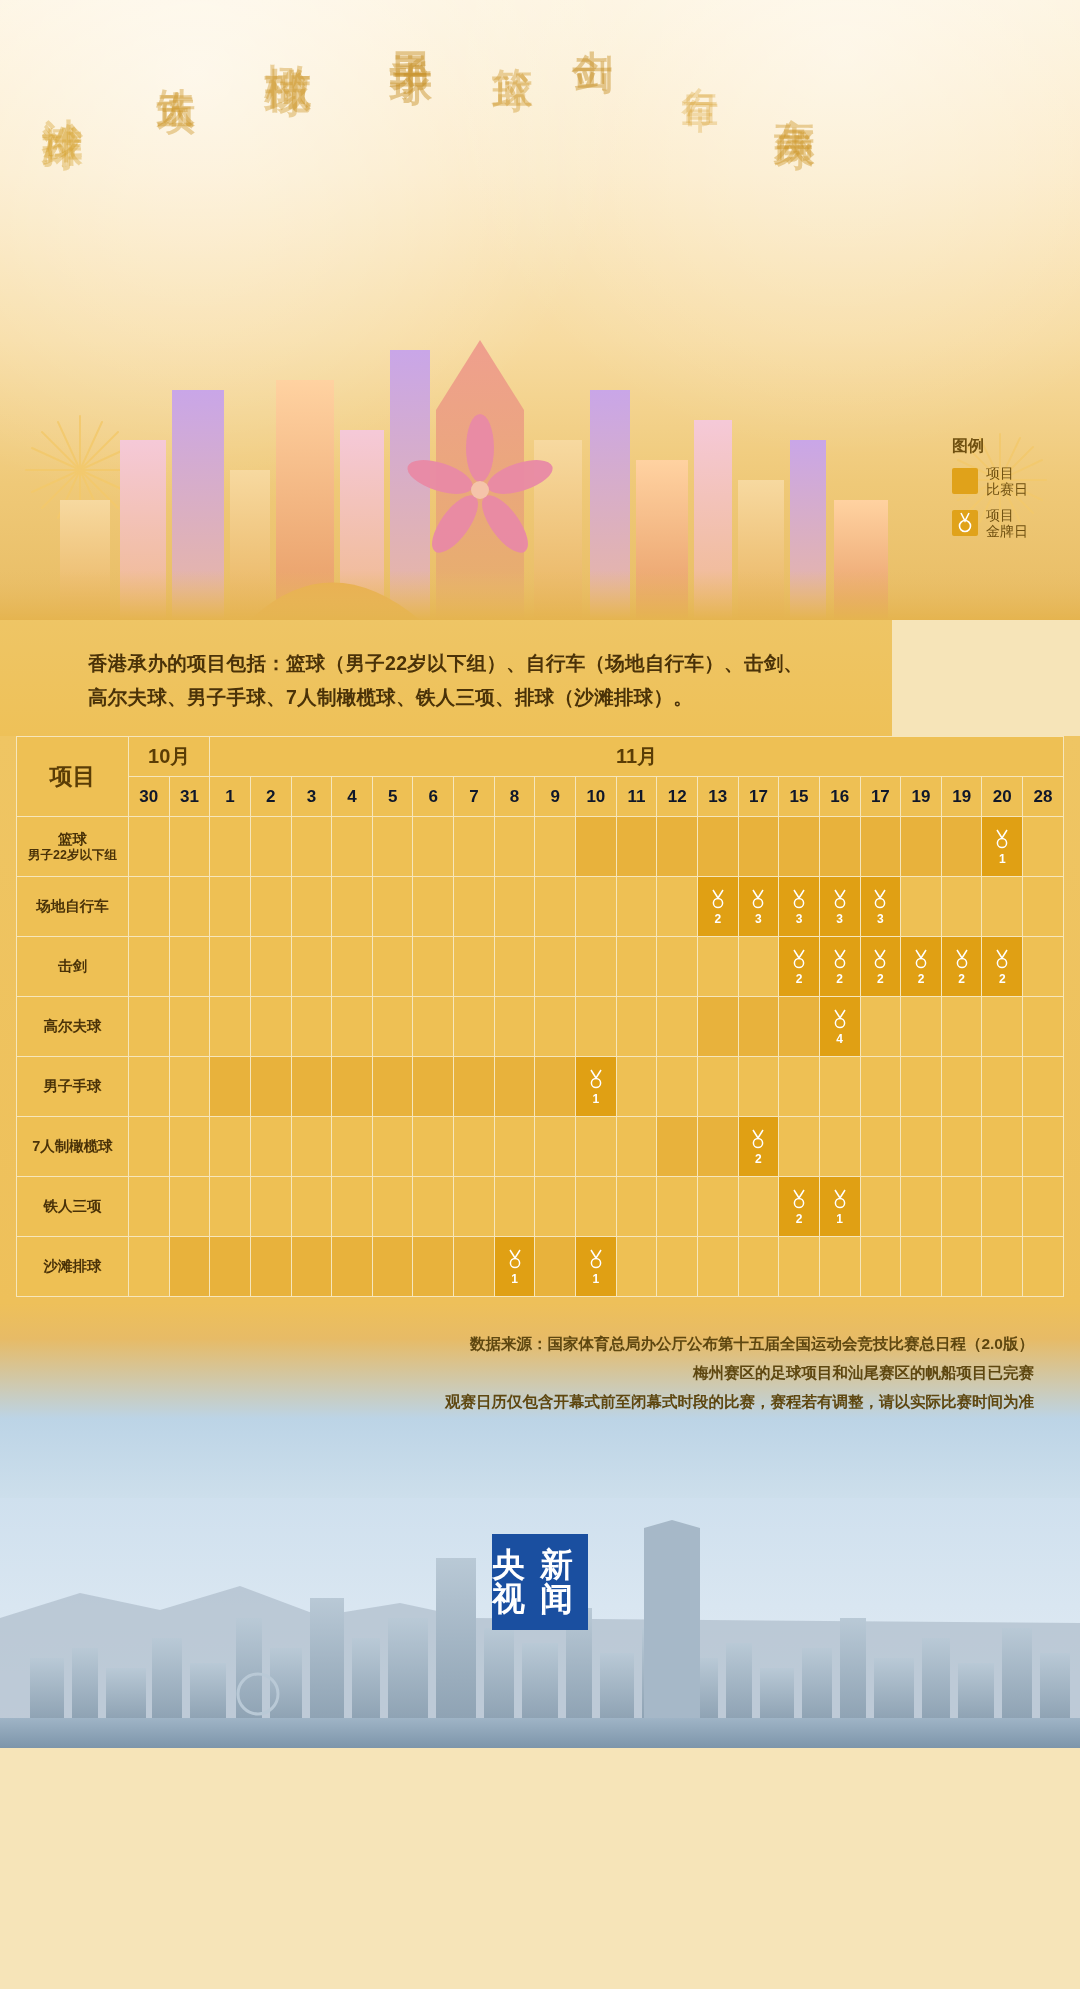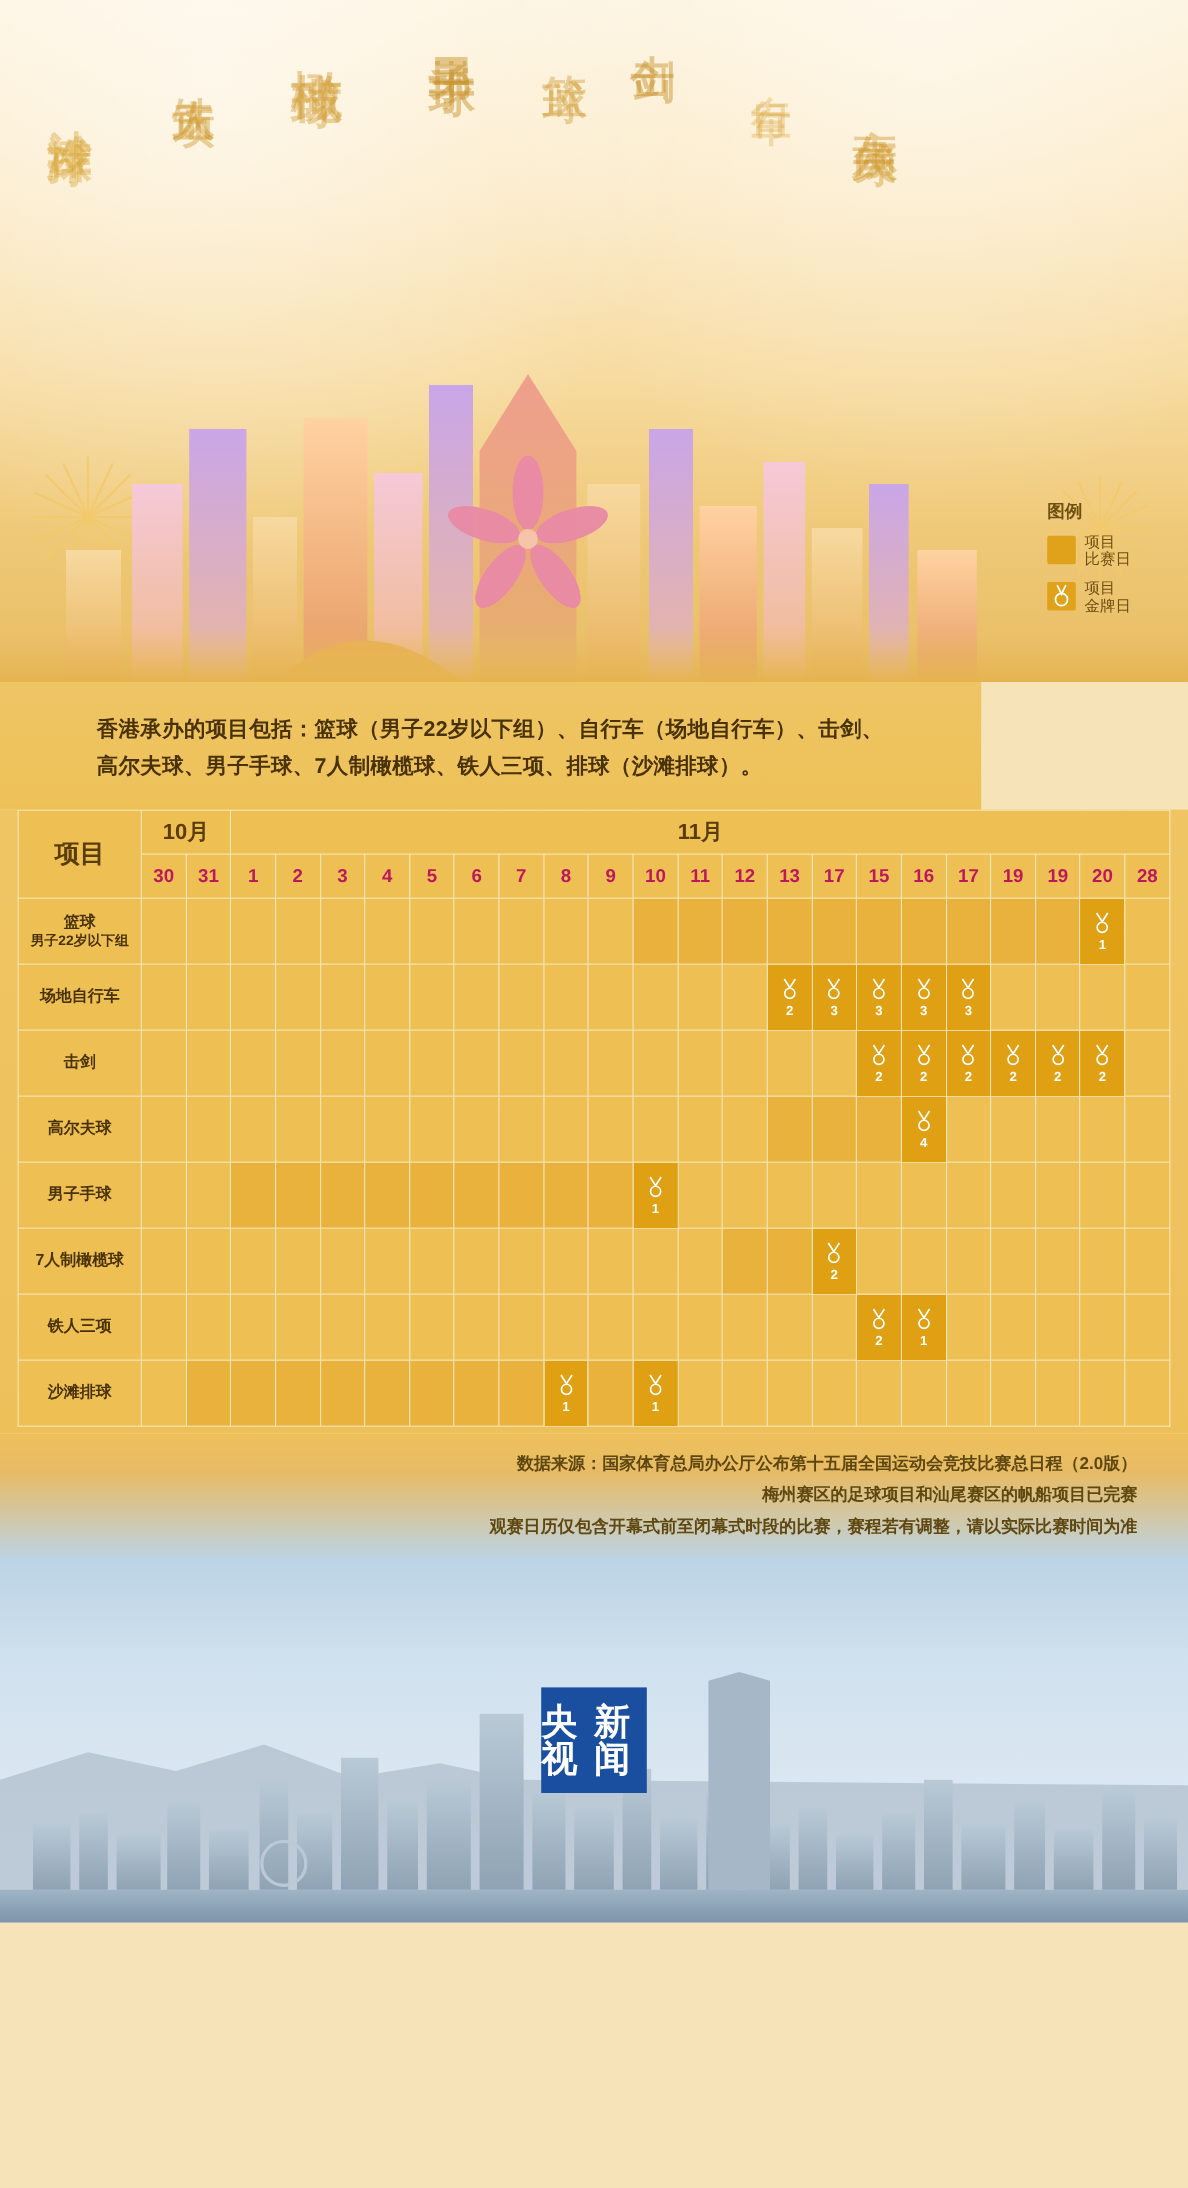--- a/index.html
+++ b/index.html
@@ -45,21 +45,21 @@
 
   
   .skyline { position: absolute; left: 0; bottom: 0; width: 1080px; height: 300px; }
 
   .fireworks { position: absolute; }
 
   
   .legend {
     position: absolute;
     right: 36px;
-    top: 455px;
+    top: 436px;
     width: 92px;
     color: #7a5a14;
     font-size: 15px;
     z-index: 6;
   }
   .legend-title { font-size: 16px; color: #6f5010; margin-bottom: 8px; font-weight: 700; }
   .legend-row { display: flex; align-items: center; gap: 8px; margin-bottom: 10px; }
   .legend-swatch { width: 26px; height: 26px; background: #e0a21a; border-radius: 2px; flex: 0 0 auto; }
   .legend-swatch.gold { position: relative; }
   .legend-text { font-size: 14px; line-height: 1.15; color: #6f5010; }
@@ -102,21 +102,21 @@
   }
   .hdr-month {
     color: #5a3d06;
     font-size: 20px;
     font-weight: 700;
     height: 40px;
     background: #eec054;
     margin-left: 19px;
   }
   .hdr-day {
-    color: #be185d;
+    color: #0f172a;
     font-size: 17px;
     font-weight: 700;
     height: 40px;
     background: #eec054;
   }
   td.evname {
     color: #4a3208;
     font-size: 14.5px;
     font-weight: 700;
     line-height: 1.2;
@@ -141,21 +141,21 @@
   
   .footer {
     position: relative;
     width: 1080px;
     height: 445px;
     background: linear-gradient(180deg, #eec05a 0%, #e7bb66 8%, #bcd4e6 26%, #cfe0ec 46%, #dbe7f0 100%);
     overflow: hidden;
   }
   .notes {
     position: absolute;
-    top: 14px; right: 46px;
+    top: 27px; right: 46px;
     text-align: right;
     color: #5e4710;
     font-size: 15.5px;
     line-height: 1.85;
     font-weight: 700;
     z-index: 5;
   }
   .cityscape { position: absolute; left: 0; bottom: 0; width: 1080px; height: 250px; }
   .logo {
     position: absolute;

